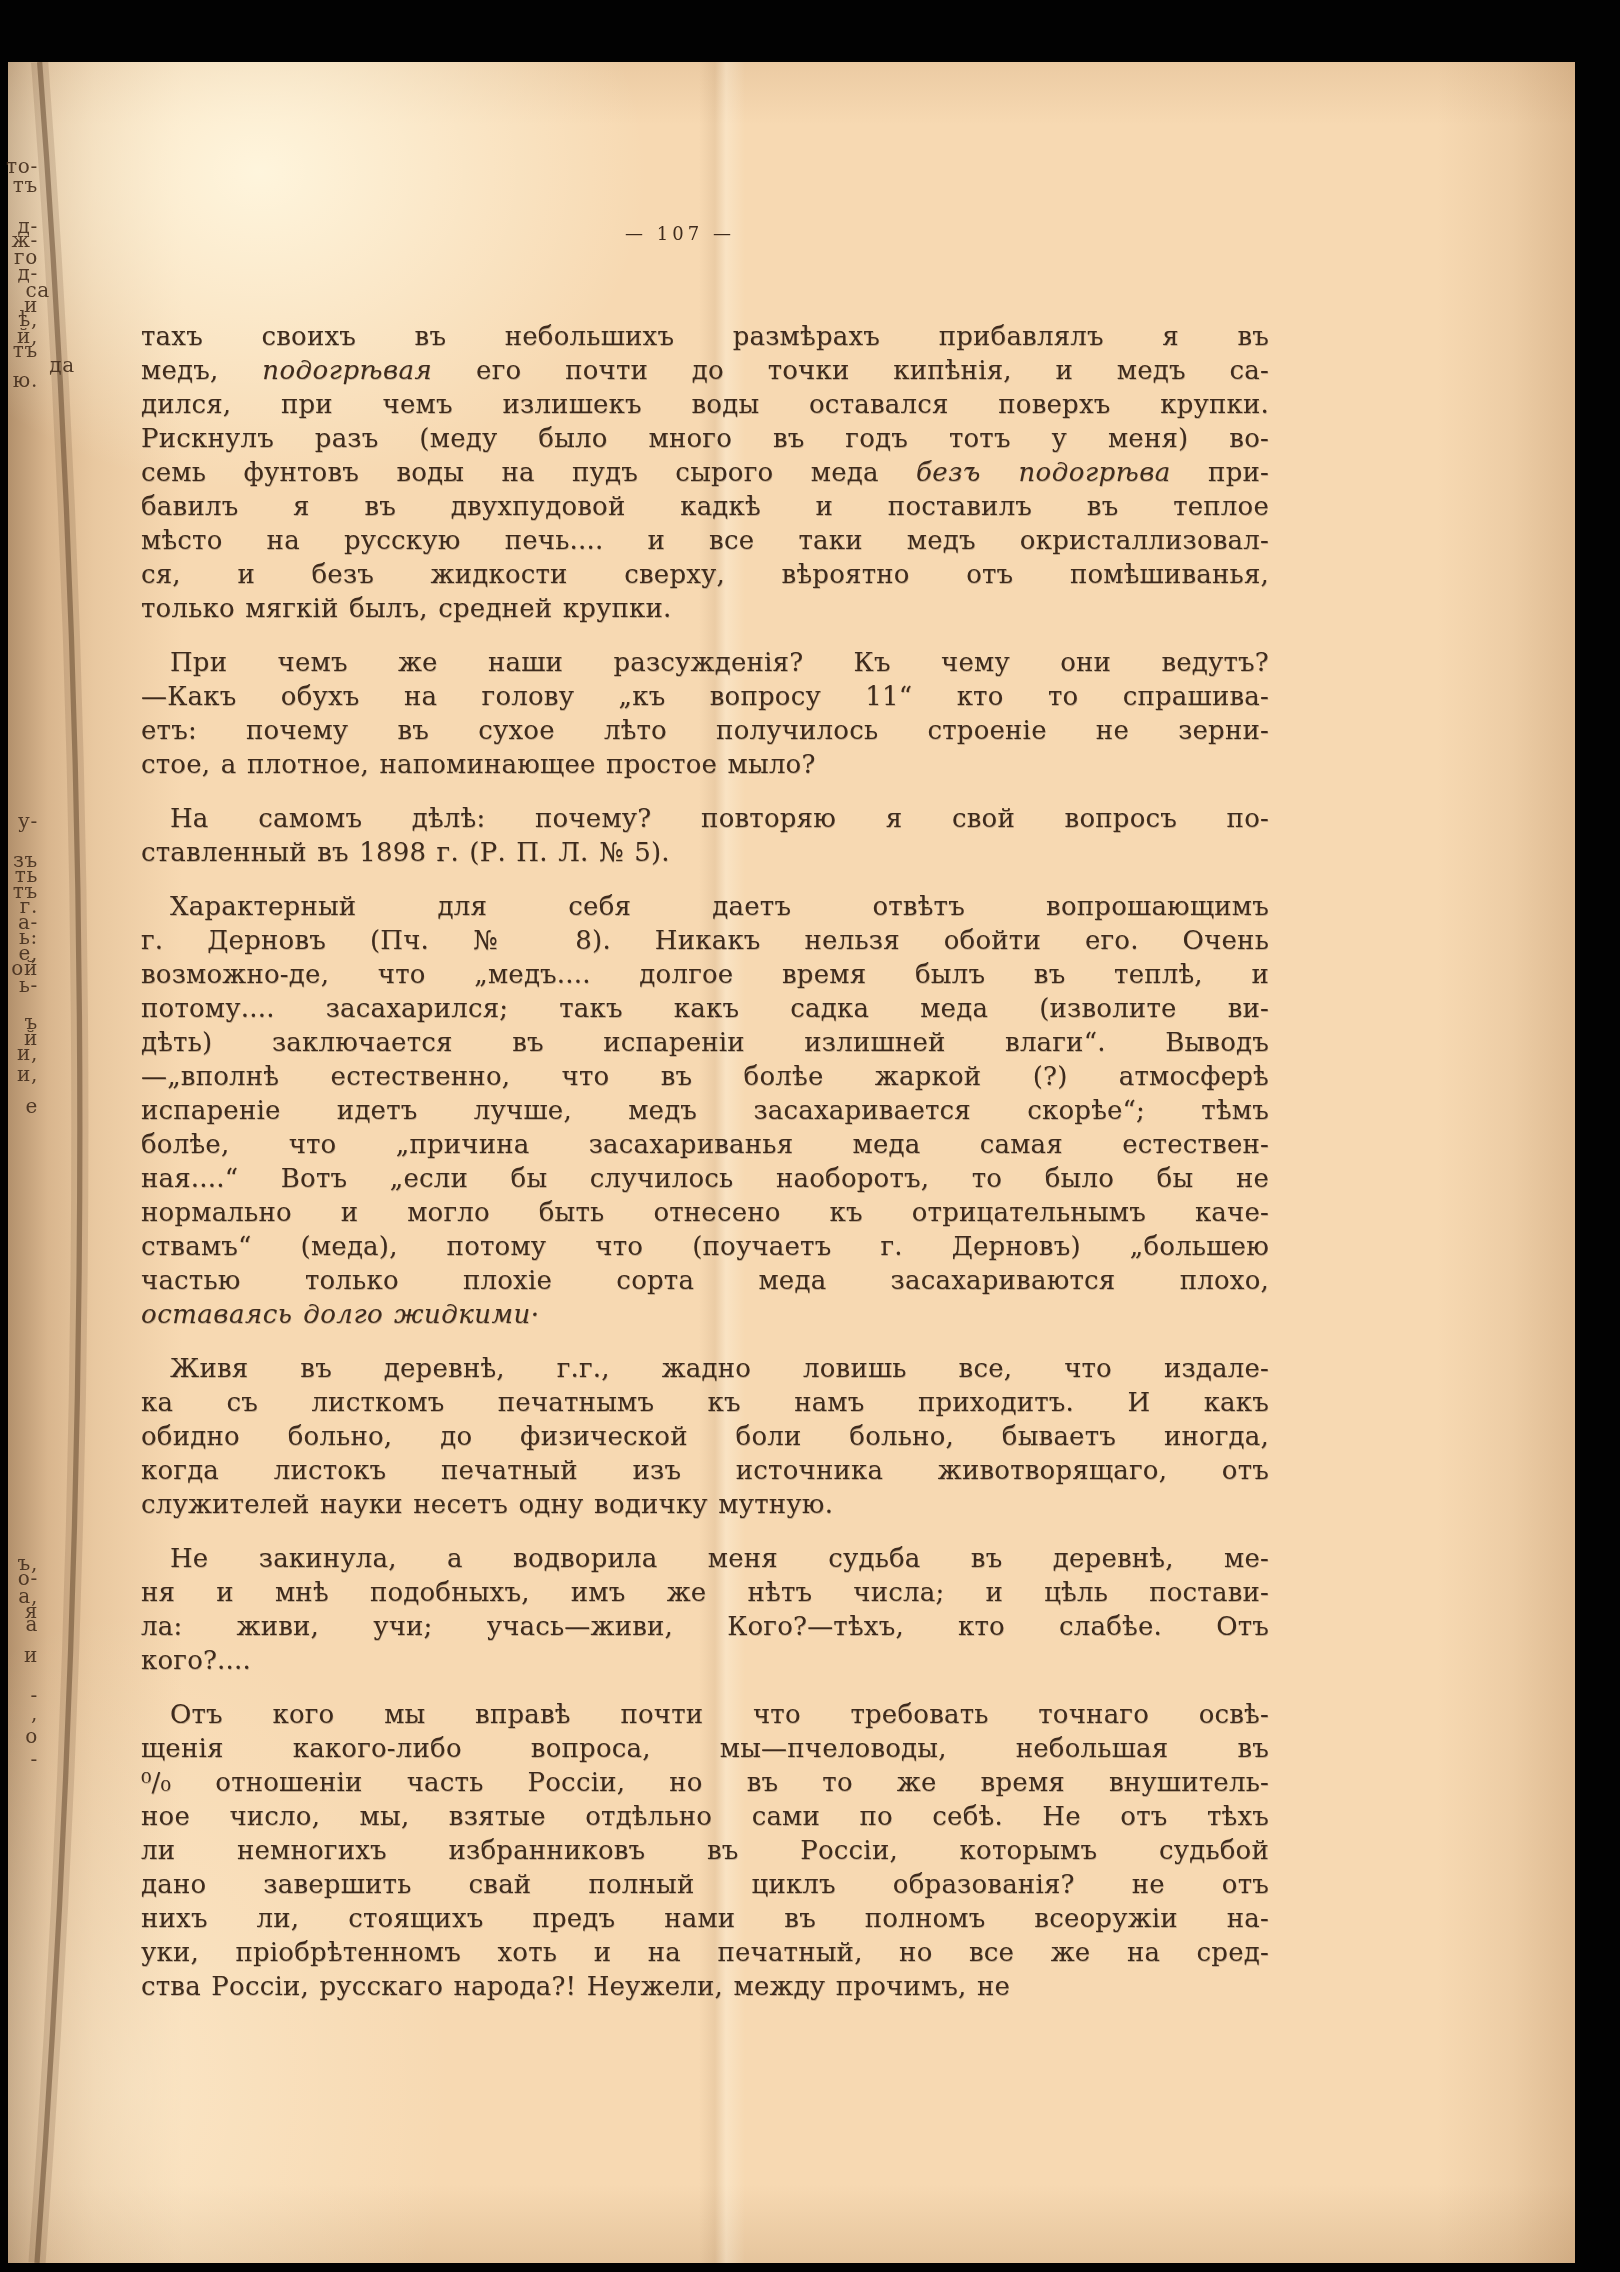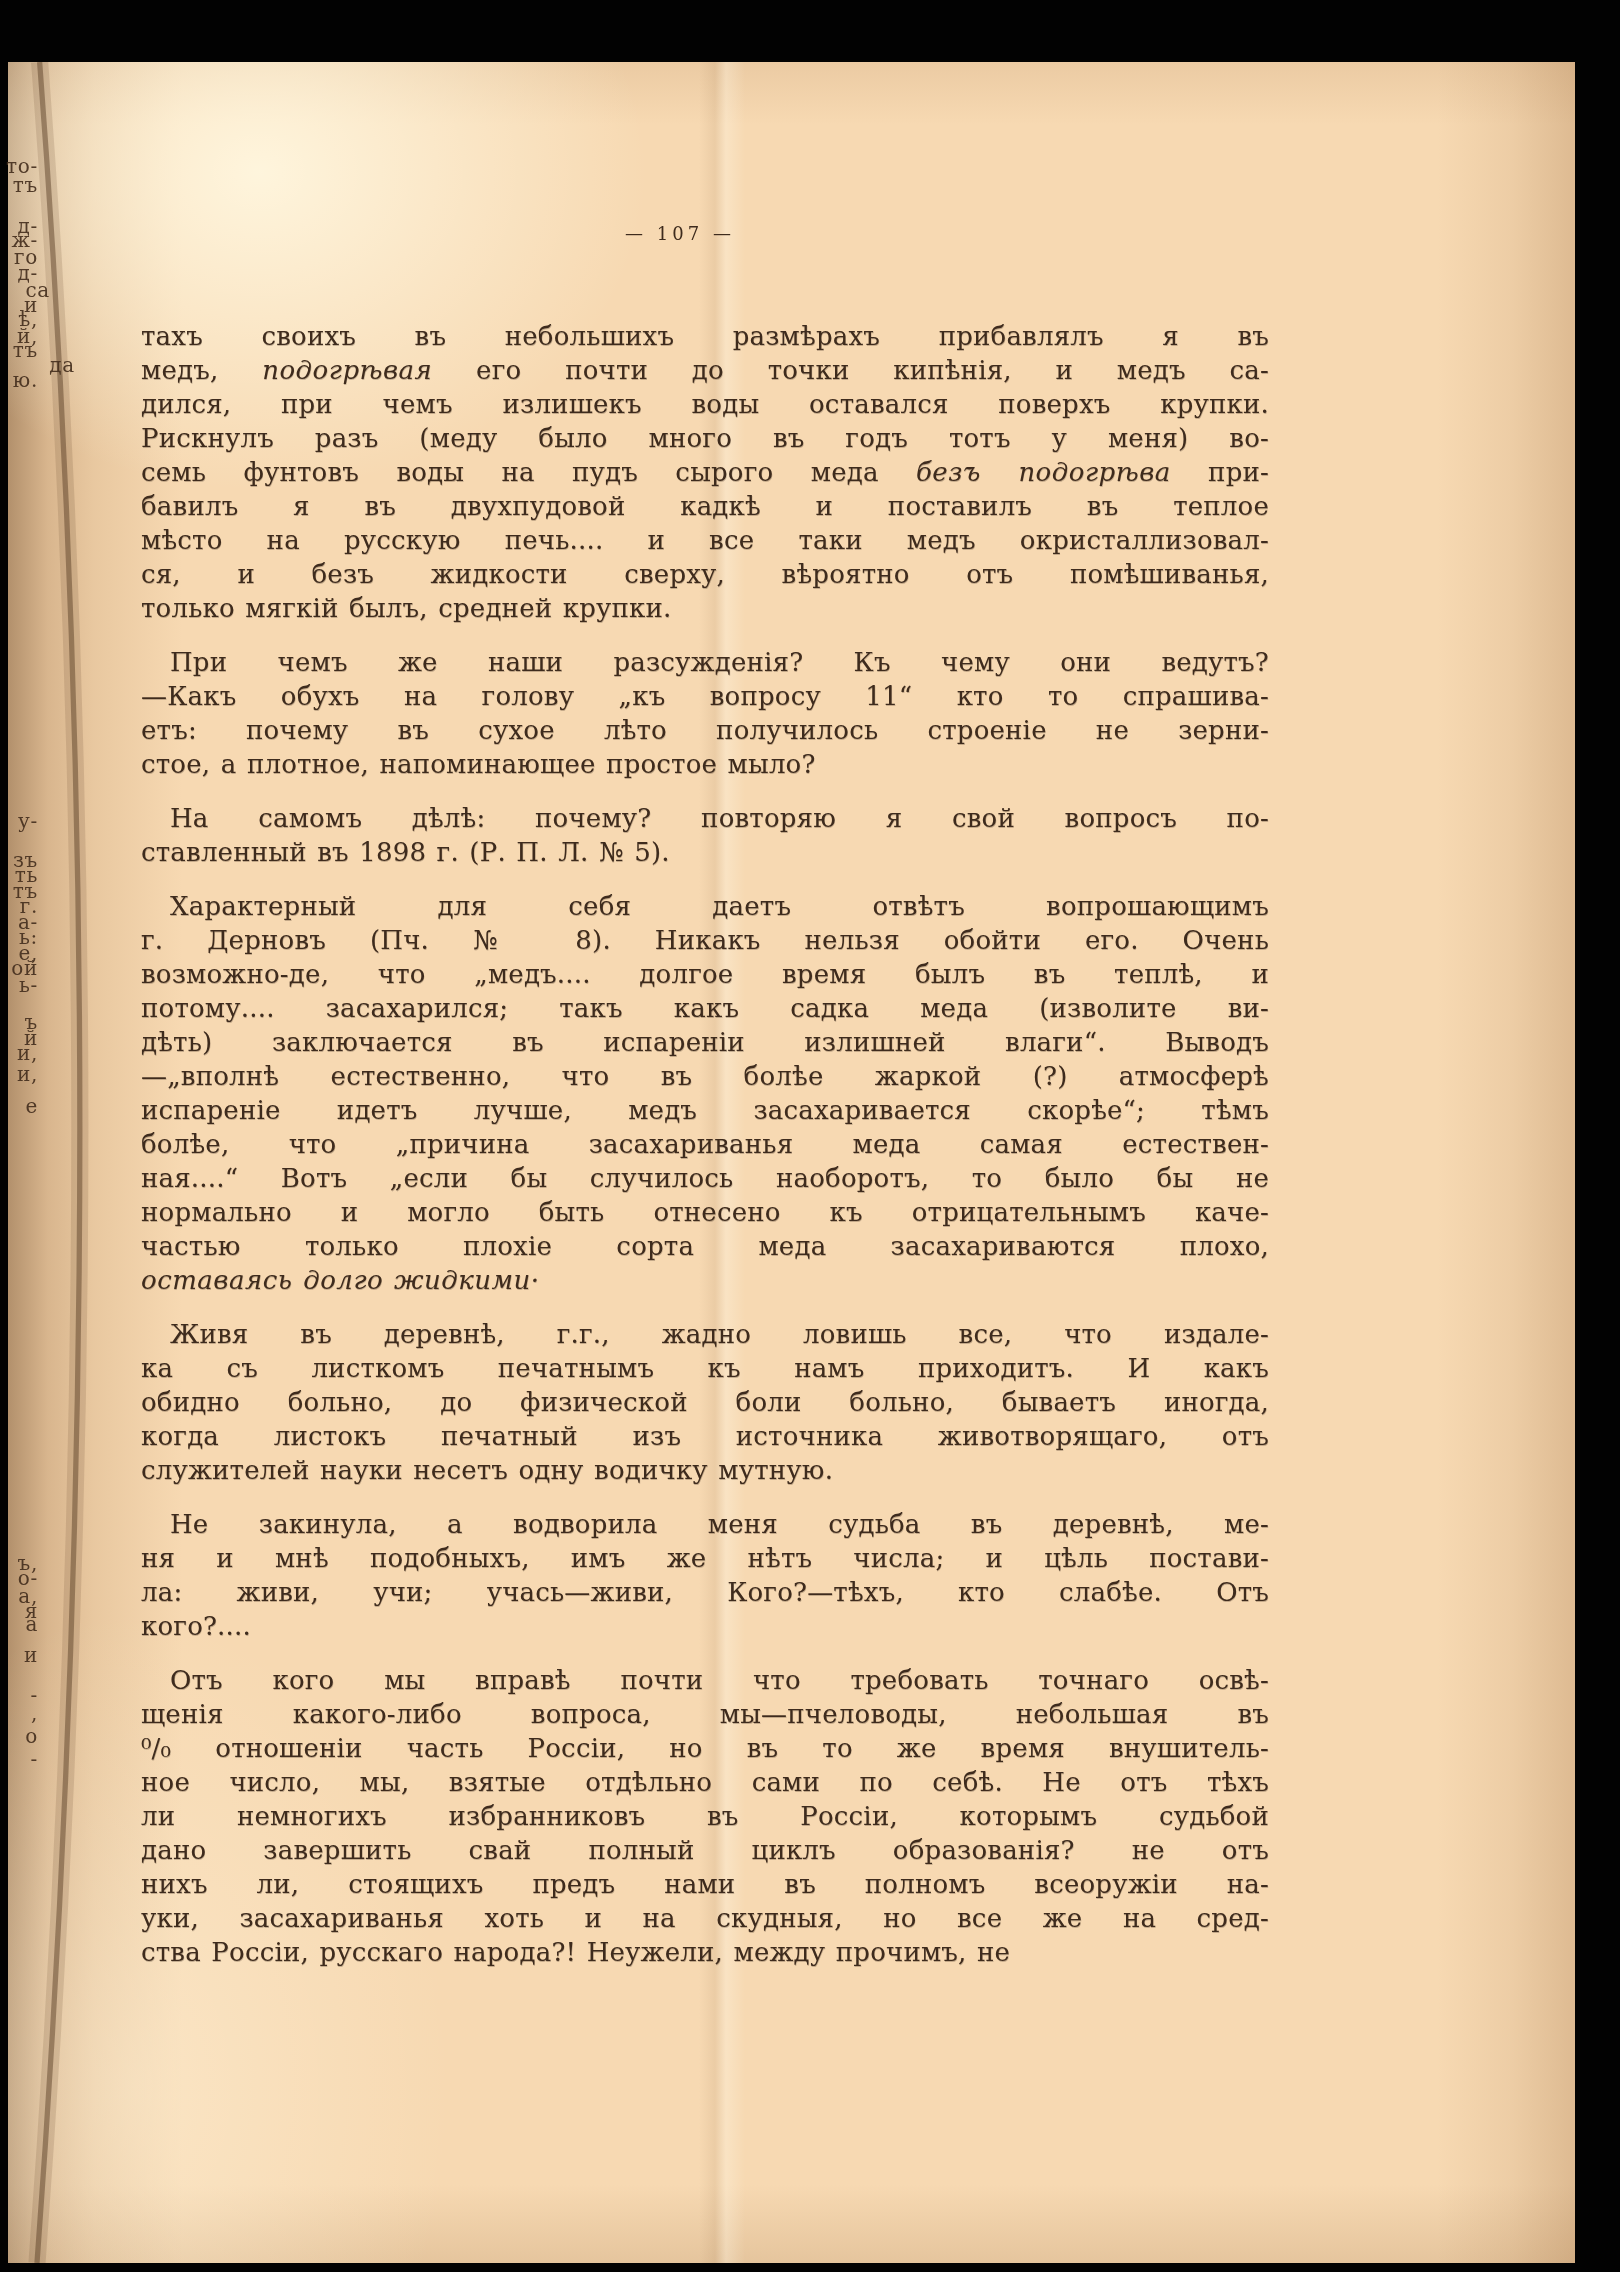--- a/index.html
+++ b/index.html
@@ -157,20 +157,21 @@
         <div class="line">Характерный для себя даетъ отвѣтъ вопрошающимъ</div>
         <div class="line">г. Дерновъ (Пч. № 8). Никакъ нельзя обойти его. Очень</div>
         <div class="line">возможно-де, что „медъ.... долгое время былъ въ теплѣ, и</div>
         <div class="line">потому.... засахарился; такъ какъ садка меда (изволите ви-</div>
         <div class="line">дѣть) заключается въ испареніи излишней влаги“. Выводъ</div>
         <div class="line">—„вполнѣ естественно, что въ болѣе жаркой (?) атмосферѣ</div>
         <div class="line">испареніе идетъ лучше, медъ засахаривается скорѣе“; тѣмъ</div>
         <div class="line">болѣе, что „причина засахариванья меда самая естествен-</div>
         <div class="line">ная....“ Вотъ „если бы случилось наоборотъ, то было бы не</div>
         <div class="line">нормально и могло быть отнесено къ отрицательнымъ каче-</div>
+        <div class="line">ствамъ“ (меда), потому что (поучаетъ г. Дерновъ) „большею</div>
         <div class="line">частью только плохіе сорта меда засахариваются плохо,</div>
         <div class="line last"><em>оставаясь долго жидкими·</em></div>
       </div>
       <div class="para indent">
         <div class="line">Живя въ деревнѣ, г.г., жадно ловишь все, что издале-</div>
         <div class="line">ка съ листкомъ печатнымъ къ намъ приходитъ. И какъ</div>
         <div class="line">обидно больно, до физической боли больно, бываетъ иногда,</div>
         <div class="line">когда листокъ печатный изъ источника животворящаго, отъ</div>
         <div class="line last">служителей науки несетъ одну водичку мутную.</div>
       </div>
@@ -181,19 +182,19 @@
         <div class="line last">кого?....</div>
       </div>
       <div class="para indent">
         <div class="line">Отъ кого мы вправѣ почти что требовать точнаго освѣ-</div>
         <div class="line">щенія какого-либо вопроса, мы—пчеловоды, небольшая въ</div>
         <div class="line">⁰/₀ отношеніи часть Россіи, но въ то же время внушитель-</div>
         <div class="line">ное число, мы, взятые отдѣльно сами по себѣ. Не отъ тѣхъ</div>
         <div class="line">ли немногихъ избранниковъ въ Россіи, которымъ судьбой</div>
         <div class="line">дано завершить свай полный циклъ образованія? не отъ</div>
         <div class="line">нихъ ли, стоящихъ предъ нами въ полномъ всеоружіи на-</div>
-        <div class="line">уки, засахариванья хоть и на скудныя, но все же на сред-</div>
+        <div class="line">уки, пріобрѣтенномъ хоть и на печатный, но все же на сред-</div>
         <div class="line last">ства Россіи, русскаго народа?! Неужели, между прочимъ, не</div>
       </div>
     </div>
 
 </div>
 
 
 </body></html>

